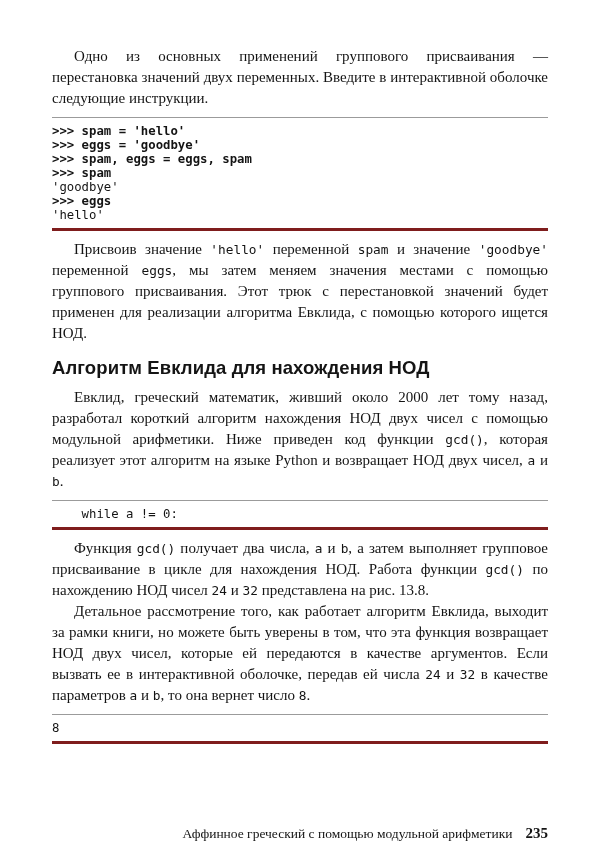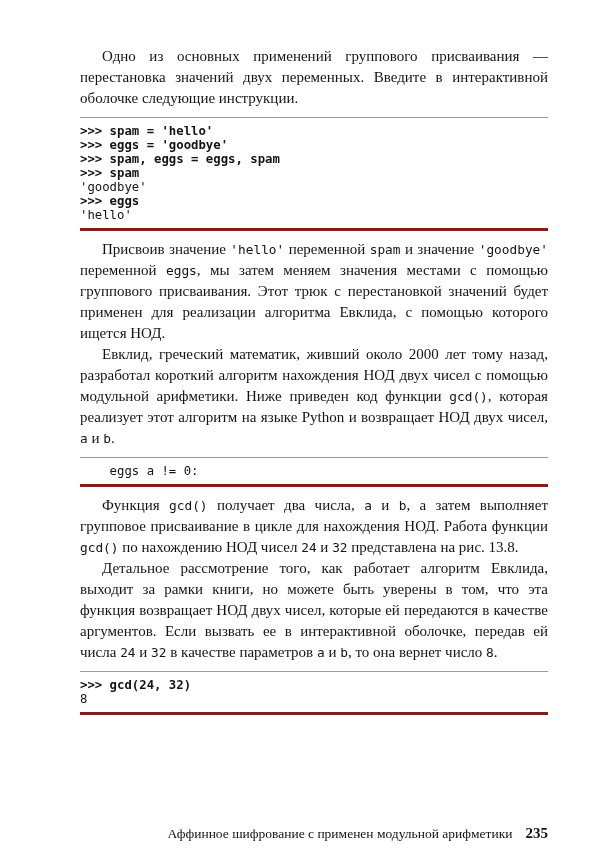--- a/index.html
+++ b/index.html
@@ -7,21 +7,21 @@
   body {
     background: #ffffff;
     color: #141414;
     font-family: "Liberation Serif", "DejaVu Serif", serif;
     overflow: hidden;
   }
   .page {
     position: relative;
     width: 600px;
     height: 858px;
-    padding: 46px 52px 0 80px;
+    padding: 46px 52px 0 52px;
   }
   .para {
     font-size: 15px;
     line-height: 21px;
     text-align: justify;
     text-indent: 22px;
   }
   .inline-code {
     font-family: "DejaVu Sans Mono", "Liberation Mono", monospace;
     font-size: 12.8px;
@@ -63,23 +63,24 @@
   }
 </style>
 </head>
 <body>
 
 <div class="page">
   <div class="content">
       <p class="para"><span>Одно из основных применений группового присваивания — перестановка значений двух переменных. Введите в интерактивной оболочке следующие инструкции.</span></p>
       <div class="code-block"><div class="code-line code-bold">&gt;&gt;&gt; spam = 'hello'</div><div class="code-line code-bold">&gt;&gt;&gt; eggs = 'goodbye'</div><div class="code-line code-bold">&gt;&gt;&gt; spam, eggs = eggs, spam</div><div class="code-line code-bold">&gt;&gt;&gt; spam</div><div class="code-line">'goodbye'</div><div class="code-line code-bold">&gt;&gt;&gt; eggs</div><div class="code-line">'hello'</div></div>
       <p class="para"><span>Присвоив значение </span><span class="inline-code">'hello'</span><span> переменной </span><span class="inline-code">spam</span><span> и значение </span><span class="inline-code">'goodbye'</span><span> переменной </span><span class="inline-code">eggs</span><span>, мы затем меняем значения местами с помощью группового присваивания. Этот трюк с перестановкой значений будет применен для реализации алгоритма Евклида, с помощью которого ищется НОД.</span></p>
+      <h2 class="section-heading">Алгоритм Евклида для нахождения НОД</h2>
       <p class="para"><span>Евклид, греческий математик, живший около 2000 лет тому назад, разработал короткий алгоритм нахождения НОД двух чисел с помощью модульной арифметики. Ниже приведен код функции </span><span class="inline-code">gcd()</span><span>, которая реализует этот алгоритм на языке Python и возвращает НОД двух чисел, </span><span class="inline-code">a</span><span> и </span><span class="inline-code">b</span><span>.</span></p>
-      <div class="code-block"><div class="code-line">    eggs a != 0:</div></div>
+      <div class="code-block"><div class="code-line">    while a != 0:</div></div>
       <p class="para"><span>Функция </span><span class="inline-code">gcd()</span><span> получает два числа, </span><span class="inline-code">a</span><span> и </span><span class="inline-code">b</span><span>, а затем выполняет групповое присваивание в цикле для нахождения НОД. Работа функции </span><span class="inline-code">gcd()</span><span> по нахождению НОД чисел </span><span class="inline-code">24</span><span> и </span><span class="inline-code">32</span><span> представлена на рис. 13.8.</span></p>
       <p class="para"><span>Детальное рассмотрение того, как работает алгоритм Евклида, выходит за рамки книги, но можете быть уверены в том, что эта функция возвращает НОД двух чисел, которые ей передаются в качестве аргументов. Если вызвать ее в интерактивной оболочке, передав ей числа </span><span class="inline-code">24</span><span> и </span><span class="inline-code">32</span><span> в качестве параметров </span><span class="inline-code">a</span><span> и </span><span class="inline-code">b</span><span>, то она вернет число </span><span class="inline-code">8</span><span>.</span></p>
-      <div class="code-block"><div class="code-line code-bold">&gt;&gt;&gt; gcd(24, 32)</div><div class="code-line">8</div></div>
+      <div class="code-block"><div class="code-line">8</div></div>
     </div>
   <div class="footer">
-    <span class="footer-title">Аффинное шифрование с применен модульной арифметики</span>
+    <span class="footer-title">Аффинное греческий с помощью модульной арифметики</span>
     <span class="footer-page-number">235</span>
   </div>
 </div>
 
 </body></html>

